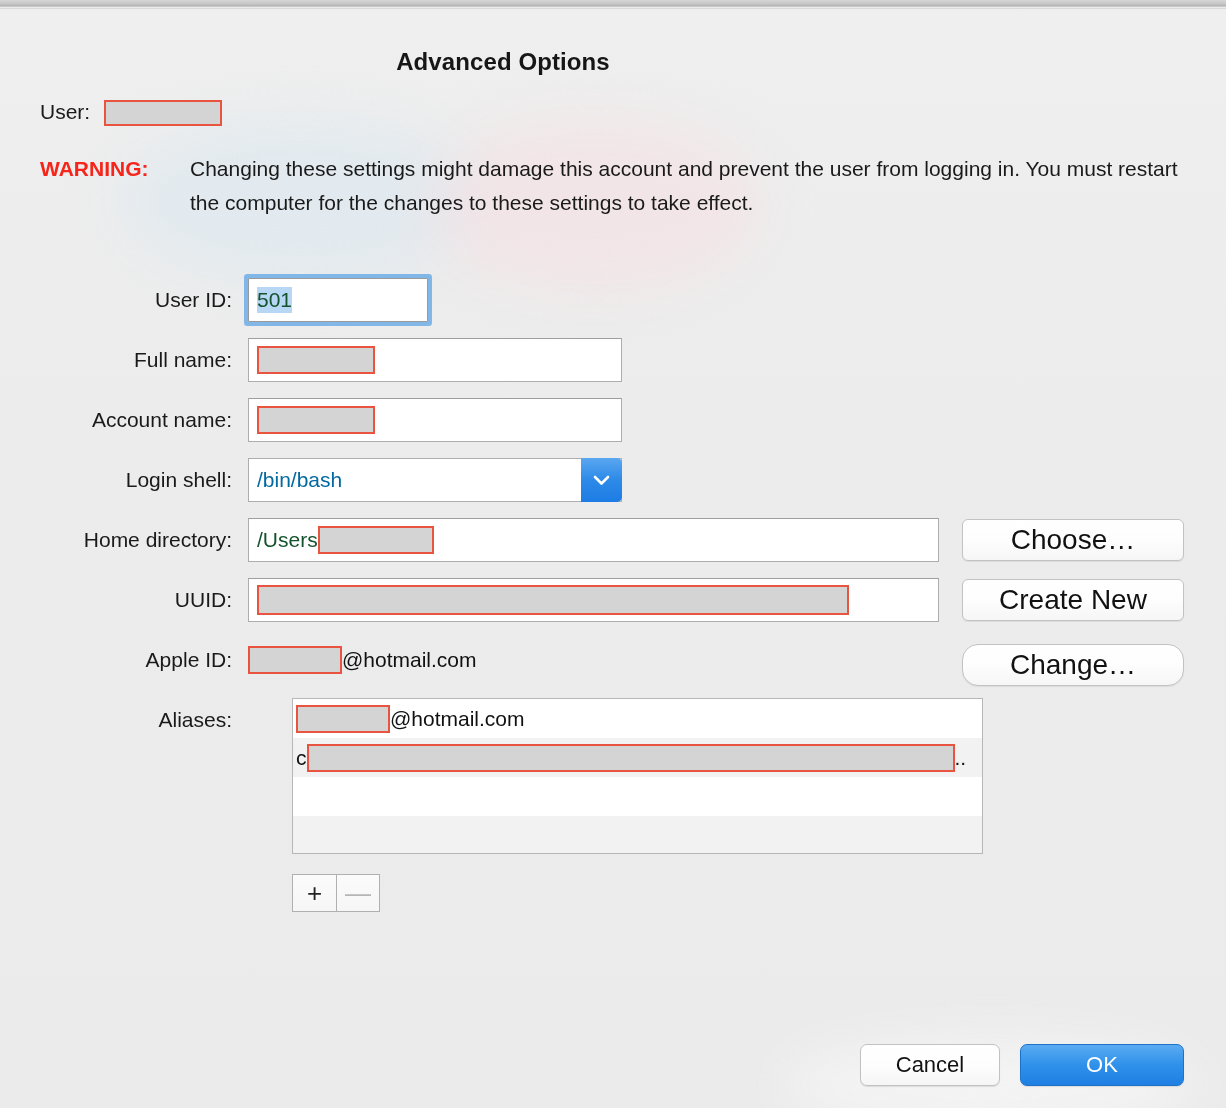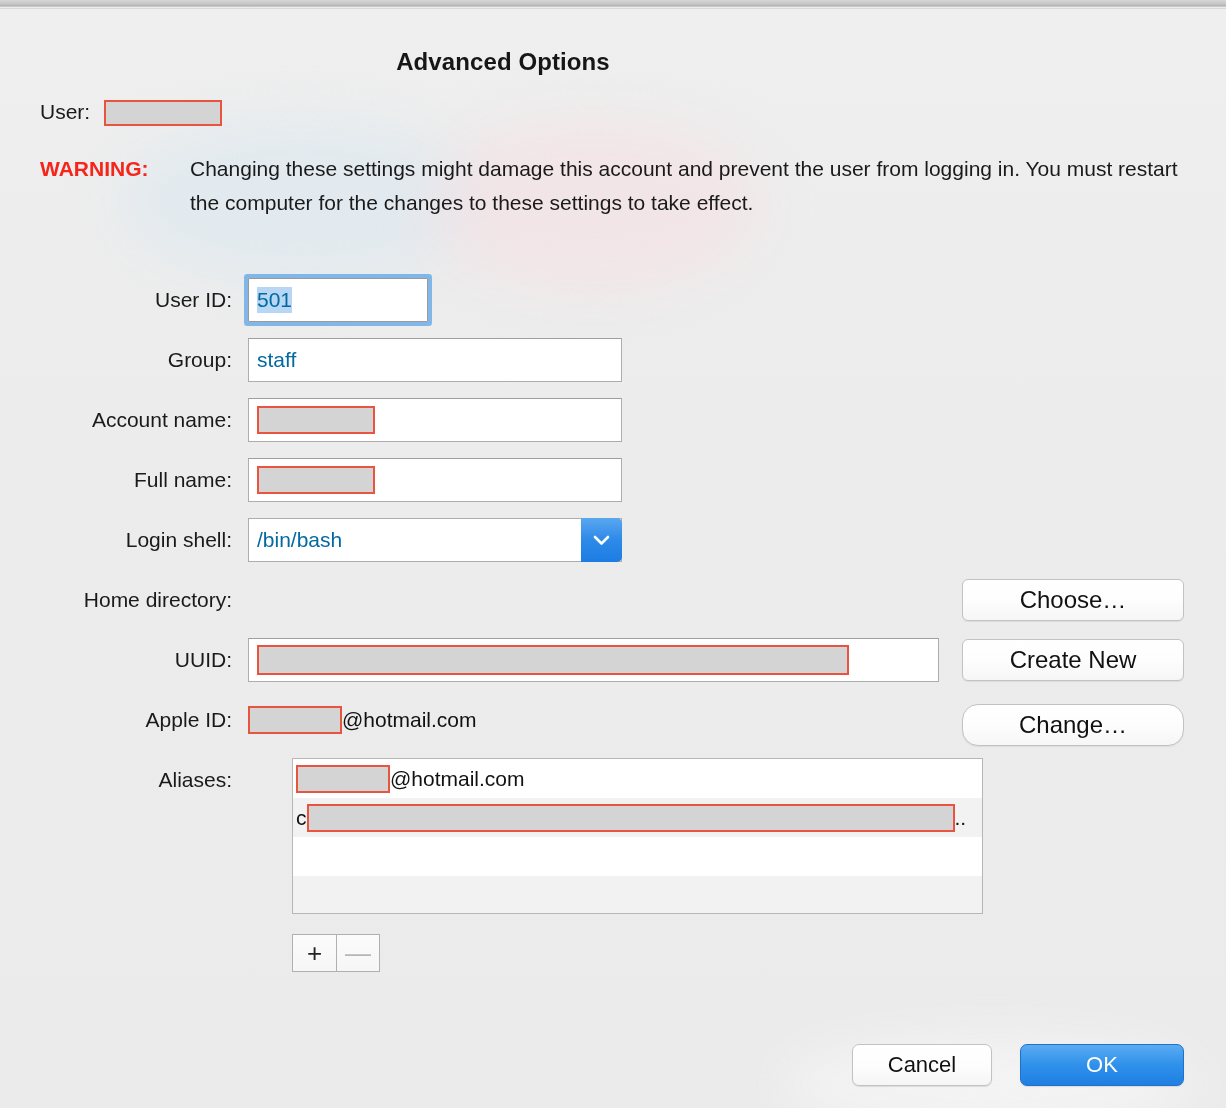--- a/index.html
+++ b/index.html
@@ -116,21 +116,21 @@
   .textfield {
     box-sizing: border-box;
     height: 44px;
     background: #ffffff;
     border: 1px solid #adadad;
     border-top-color: #9e9e9e;
     display: flex;
     align-items: center;
     padding-left: 8px;
     font-size: 21px;
-    color: #0369a1;
+    color: #14532d;
     white-space: nowrap;
   }
   .textfield.focused {
     border: 1px solid #9a9a9a;
     box-shadow: 0 0 0 4px rgba(110,173,230,.85);
     border-radius: 1px;
   }
   .sel {
     background: #b7d7f5;
     padding: 1px 0;
@@ -182,21 +182,21 @@
   
   .auxbtn {
     position: absolute;
     left: 962px;
     box-sizing: border-box;
     width: 222px;
     height: 42px;
     background: linear-gradient(180deg, #ffffff 0%, #fdfdfd 50%, #f6f6f6 100%);
     border: 1px solid #c2c2c2;
     border-radius: 6px;
-    font-size: 24px;
+    font-size: 28px;
     color: #111;
     display: flex;
     align-items: center;
     justify-content: center;
     box-shadow: 0 1px 1px rgba(0,0,0,.07);
   }
 
   
   #aliases-list {
     box-sizing: border-box;
@@ -239,21 +239,21 @@
   .segbtn .glyph { font-size: 26px; line-height: 1; color: #222; }
   .segbtn.disabled .glyph { color: #b5b5b5; }
 
   
   #actions {
     position: absolute;
     right: 42px;
     bottom: 22px;
     display: flex;
     align-items: center;
-    gap: 28px;
+    gap: 20px;
   }
   .actbtn {
     box-sizing: border-box;
     height: 42px;
     border-radius: 7px;
     font-size: 22px;
     display: flex;
     align-items: center;
     justify-content: center;
     box-shadow: 0 1px 1px rgba(0,0,0,.10);
@@ -297,63 +297,61 @@
 
     <div class="frow">
       <div class="flabel">User ID:</div>
       <div class="fctl">
         <div class="textfield focused" id="user-id-field" style="width: 180px;">
           <span class="sel">501</span>
         </div>
       </div>
     </div>
 
-    <div class="frow">
-      <div class="flabel">Group:</div>
-      <div class="fctl">
-        <div class="textfield" id="group-field" style="width: 374px;">
-          <span>staff</span>
+
+    <div class="frow">
+      <div class="flabel">Full name:</div>
+      <div class="fctl">
+        <div class="textfield" id="full-name-field" style="width: 374px;">
+          <span class="redact" id="full-name-redact" style="height: 28px; width: 118px;"></span>
         </div>
       </div>
     </div>
 
     <div class="frow">
       <div class="flabel">Account name:</div>
       <div class="fctl">
         <div class="textfield" id="account-name-field" style="width: 374px;">
           <span class="redact" id="account-name-redact" style="height: 28px; width: 118px;"></span>
-        </div>
-      </div>
-    </div>
-
-    <div class="frow">
-      <div class="flabel">Full name:</div>
-      <div class="fctl">
-        <div class="textfield" id="full-name-field" style="width: 374px;">
-          <span class="redact" id="full-name-redact" style="height: 28px; width: 118px;"></span>
         </div>
       </div>
     </div>
 
     <div class="frow">
       <div class="flabel">Login shell:</div>
       <div class="fctl">
         <div class="popup" id="login-shell-field" style="width: 374px;">
           <span>/bin/bash</span>
           <span class="popup-arrow">
             <svg width="17" height="11" viewBox="0 0 17 11" aria-hidden="true">
               <path d="M2 2 L8.5 8.5 L15 2" fill="none" stroke="#ffffff" stroke-width="2.6" stroke-linecap="round" stroke-linejoin="round"></path>
             </svg>
           </span>
         </div>
       </div>
     </div>
 
     <div class="frow">
       <div class="flabel">Home directory:</div>
+      <div class="fctl">
+        <div class="textfield" id="home-directory-field" style="width: 691px;">
+          <span>/Users</span>
+          <span class="redact" id="home-directory-redact" style="height: 28px; width: 116px;"></span>
+        </div>
+      </div>
       <div class="auxbtn" style="top:1px;">Choose…</div>
     </div>
 
     <div class="frow">
       <div class="flabel">UUID:</div>
       <div class="fctl">
         <div class="textfield" id="uuid-field" style="width: 691px;">
           <span class="redact" id="uuid-redact" style="height: 30px; width: 592px;"></span>
         </div>
       </div>

